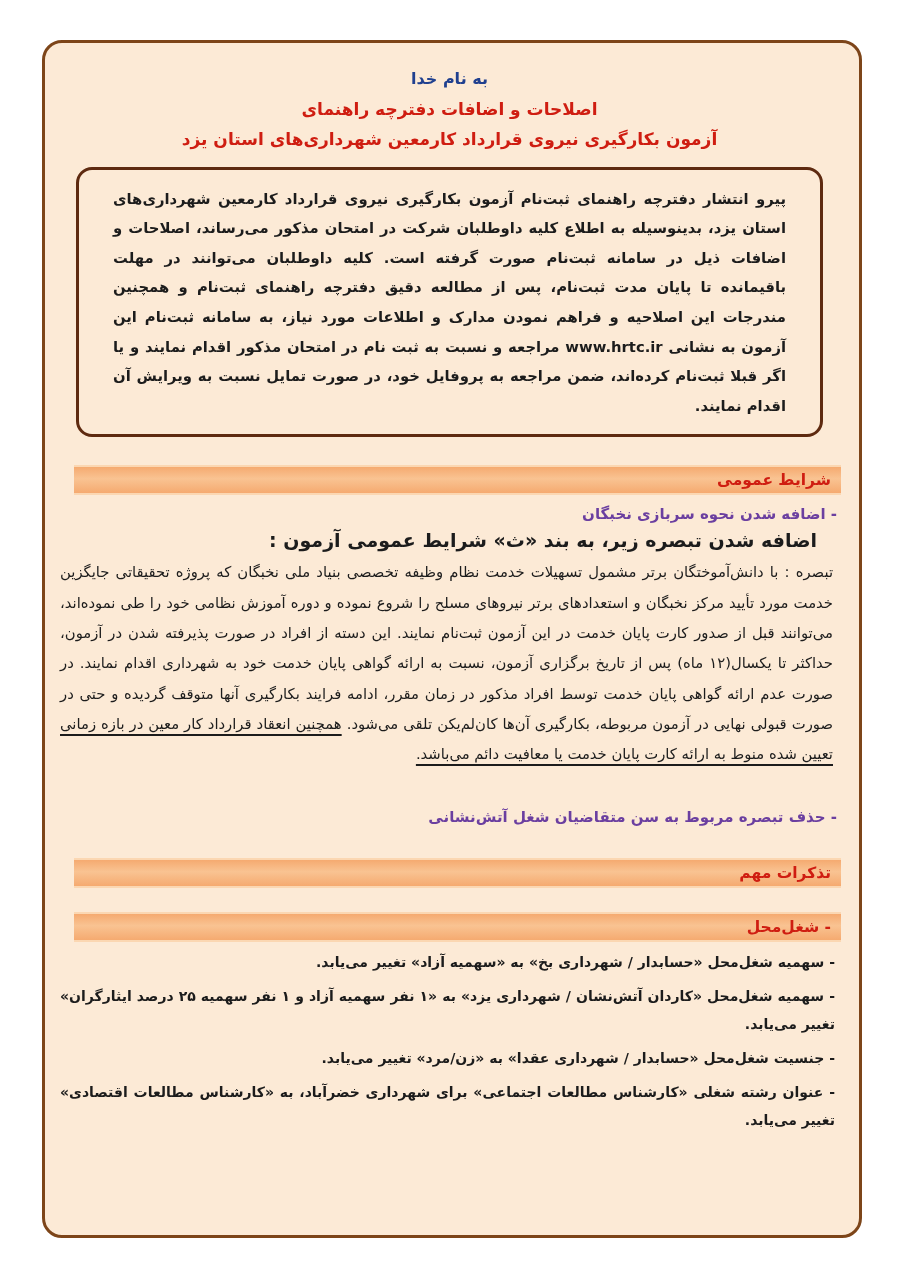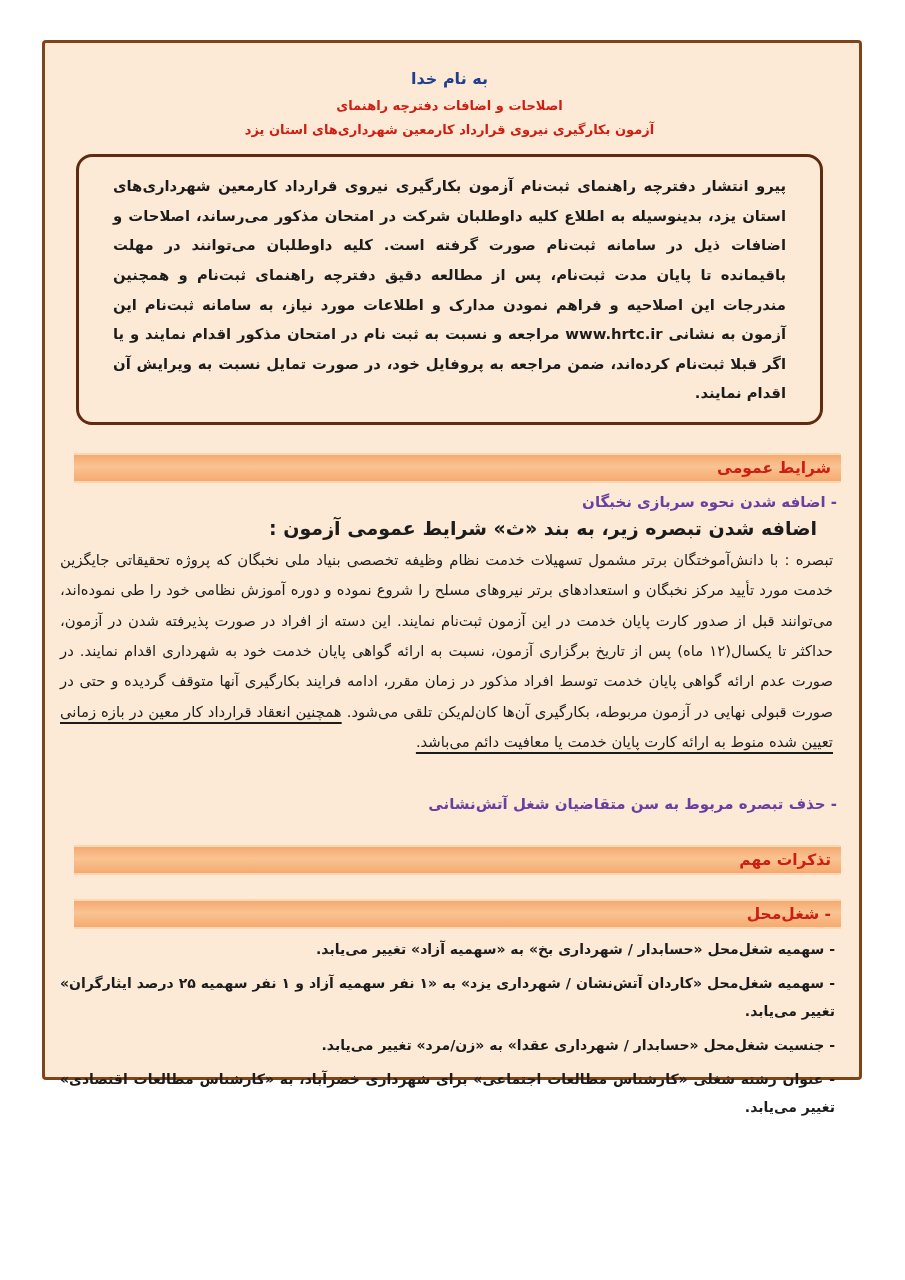--- a/index.html
+++ b/index.html
@@ -18,39 +18,39 @@
     margin:0;padding:0;
     width:905px;height:1280px;
     background:var(--page-bg);
     font-family:"DejaVu Sans", sans-serif;
     direction:rtl;
     overflow:hidden;
   }
   .sheet{
     position:absolute;
     left:42px;top:40px;
-    width:820px;height:1040px;
+    width:820px;height:1198px;
     box-sizing:border-box;
     background:var(--sheet-bg);
     border:3px solid var(--sheet-border);
-    border-radius:4px;
+    border-radius:20px;
     padding:20px 18px 24px 13px;
   }
   .bismillah{
     text-align:center;
     color:var(--blue);
     font-weight:bold;
     font-size:16px;
     margin:6px 0 8px 0;
   }
   .title{
     text-align:center;
     color:var(--red);
     font-weight:bold;
-    font-size:13px;
+    font-size:17px;
     margin:4px 0;
     line-height:1.55;
   }
   .intro-box{
     border:3px solid var(--box-border);
     border-radius:16px;
     margin:14px 18px 28px 18px;
     padding:6px 16px;
     background:var(--sheet-bg);
   }

